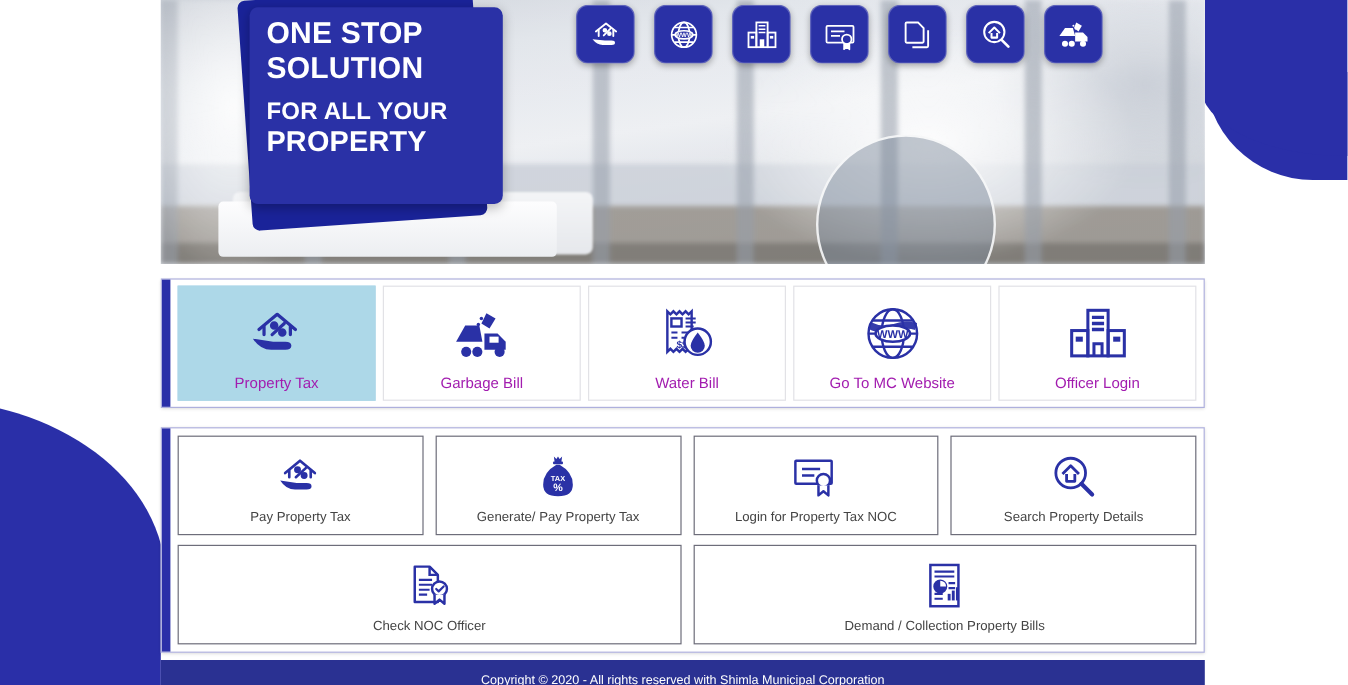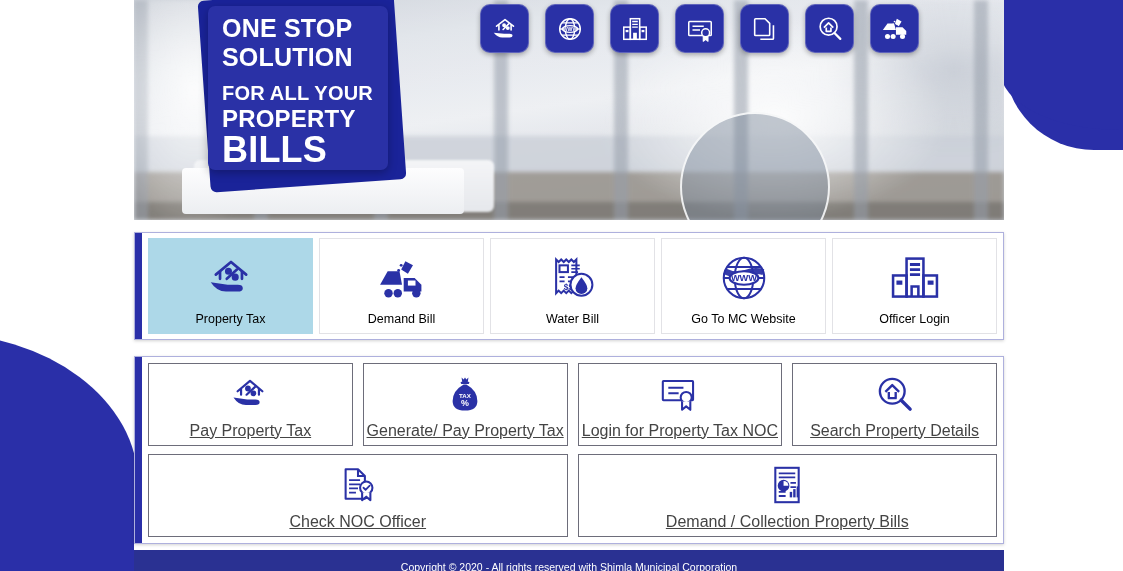--- a/index.html
+++ b/index.html
@@ -63,21 +63,21 @@
     border:2px solid rgba(255,255,255,.85);
     filter: blur(.4px);
   }
 
   
   .plaque-back{
     position:absolute; left:70px; top:-6px; width:196px; height:192px;
     background:#1a2399; transform:rotate(-4deg); border-radius:6px;
   }
   .plaque{
-    position:absolute; left:74px; top:6px; width:180px; height:164px;
+    position:absolute; left:74px; top:6px; width:211px; height:164px;
     background:#2A31A6; border-radius:7px;
     box-shadow:0 3px 10px rgba(0,0,0,.28);
     color:#fff; padding:10px 8px 0 14px;
   }
   .plaque div{ font-weight:bold; letter-spacing:.2px; line-height:1.0; color:#fff; }
   .l1{ font-size:25px; }
   .l2{ font-size:25px; margin-top:4px; }
   .l3{ font-size:20px; margin-top:13px; }
   .l4{ font-size:24px; margin-top:4px; }
   .l5{ font-size:36px; margin-top:1px; letter-spacing:-0.5px; }
@@ -116,35 +116,35 @@
     display:flex; gap:6px;
   }
   .tab{
     flex:1; background:#fff; border:1px solid #e2e2e6;
     display:flex; flex-direction:column; align-items:center; justify-content:center;
     cursor:pointer;
   }
   .tab.active{ background:#ADD8E8; border-color:#ADD8E8; }
   .tab .glyph{ height:58px; display:flex; align-items:flex-end; justify-content:center; }
   .tab .glyph svg{ width:54px; height:54px; }
-  .tab .lbl{ font-size:12.5px; color:#000000; margin-top:7px; }
+  .tab .lbl{ font-size:12.5px; color:#a21caf; margin-top:7px; }
 
   .svc-grid{
     position:absolute; left:13px; right:6px; top:6px; bottom:6px;
     display:flex; flex-direction:column; gap:8px;
   }
   .svc-row{ display:flex; gap:10px; flex:1; }
   .card{
     flex:1; background:#fff; border:1px solid #6d6d7a;
     display:flex; flex-direction:column; align-items:center; justify-content:center;
     cursor:pointer;
   }
   .card .glyph{ display:flex; align-items:flex-end; justify-content:center; height:46px; }
   .card .glyph svg{ width:44px; height:44px; }
-  .card .lbl{ font-size:16px; color:#444; margin-top:6px;text-decoration:underline; }
+  .card .lbl{ font-size:11px; color:#444; margin-top:6px; }
 
   
   .footer{
     position:absolute; left:0; top:550px; width:870px; height:34px;
     background:#2A3192;
     color:#fff; font-size:10.5px;
     display:flex; align-items:center; justify-content:center;
   }
 </style>
 </head>
@@ -162,21 +162,20 @@
       <div class="desk-shine"></div>
       <div class="circle-arc"></div>
 
       <div class="plinth"></div>
       <div class="plaque-back"></div>
       <div class="plaque">
         <div class="l1">ONE STOP</div>
         <div class="l2">SOLUTION</div>
         <div class="l3">FOR ALL YOUR</div>
         <div class="l4">PROPERTY</div>
-        <div class="l5">BILLS</div>
       </div>
 
       <div class="icon-strip">
         <div class="bicon">
           <svg viewBox="0 0 32 32" fill="none" stroke="#fff" stroke-width="1.7">
             <path d="M7 13 L16 6 L25 13" stroke-linecap="round" stroke-linejoin="round"></path>
             <path d="M9.5 12 v5 M22.5 12 v5" stroke-linecap="round"></path>
             <circle cx="15" cy="12" r="1.2" fill="#fff"></circle>
               <circle cx="19" cy="15" r="1.2" fill="#fff"></circle>
             <path d="M14 16.5 L20 10.5" stroke-linecap="round"></path>
@@ -266,21 +265,21 @@
               <path d="M36 8 l9 5 -6 10 -8 -5z"></path>
               <circle cx="16" cy="46" r="5"></circle>
                 <circle cx="27" cy="46" r="5"></circle>
                 <circle cx="49" cy="46" r="5"></circle>
               <rect x="39" y="31" width="9" height="6" fill="#fff"></rect>
               <circle cx="31" cy="13" r="1.7"></circle>
                 <circle cx="35" cy="18" r="1.7"></circle>
                 <circle cx="28" cy="19" r="1.7"></circle>
             </svg>
           </div>
-          <div class="lbl">Demand Bill</div>
+          <div class="lbl">Garbage Bill</div>
         </div>
 
         <div class="tab">
           <div class="glyph">
             <svg viewBox="0 0 64 56" fill="none" stroke="#2A31A6" stroke-width="2.4">
               <path d="M12 6 l3 3 3-3 3 3 3-3 3 3 3-3 3 3 3-3 v40 l-3 -3 -3 3 -3 -3 -3 3 -3 -3 -3 3 -3 -3 -3 3z"></path>
               <rect x="16" y="13" width="10" height="8"></rect>
               <path d="M30 13h10 M30 17h10 M30 21h8" stroke-width="2"></path>
               <path d="M16 27h6 M26 27h12 M16 32h6 M26 32h10" stroke-width="2"></path>
               <text x="21" y="42" font-size="10" fill="#2A31A6" stroke="none" font-family="Liberation Sans, sans-serif" font-weight="bold">$$</text>

